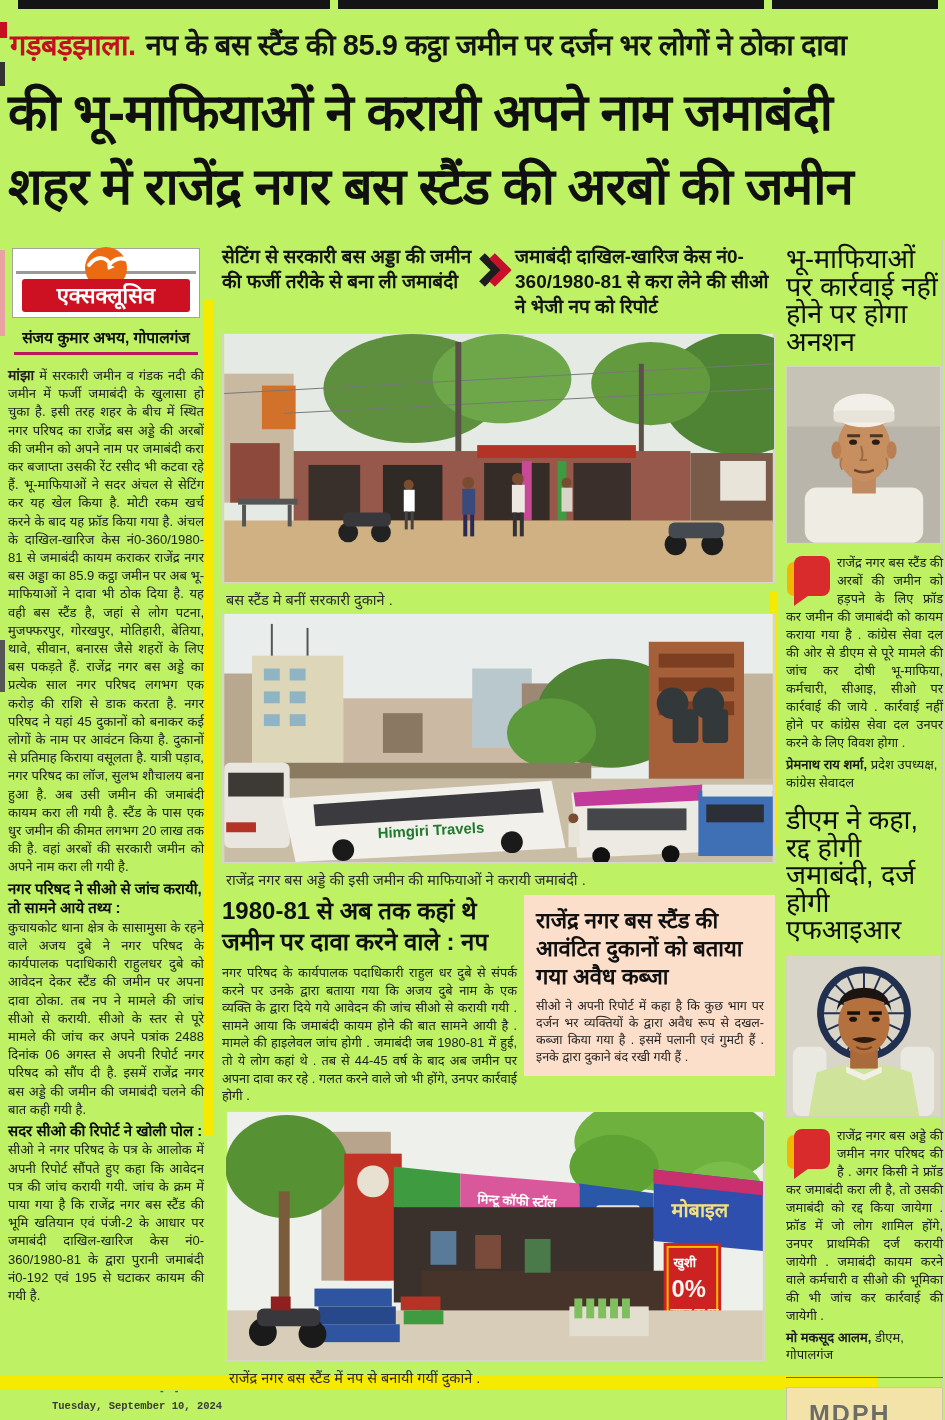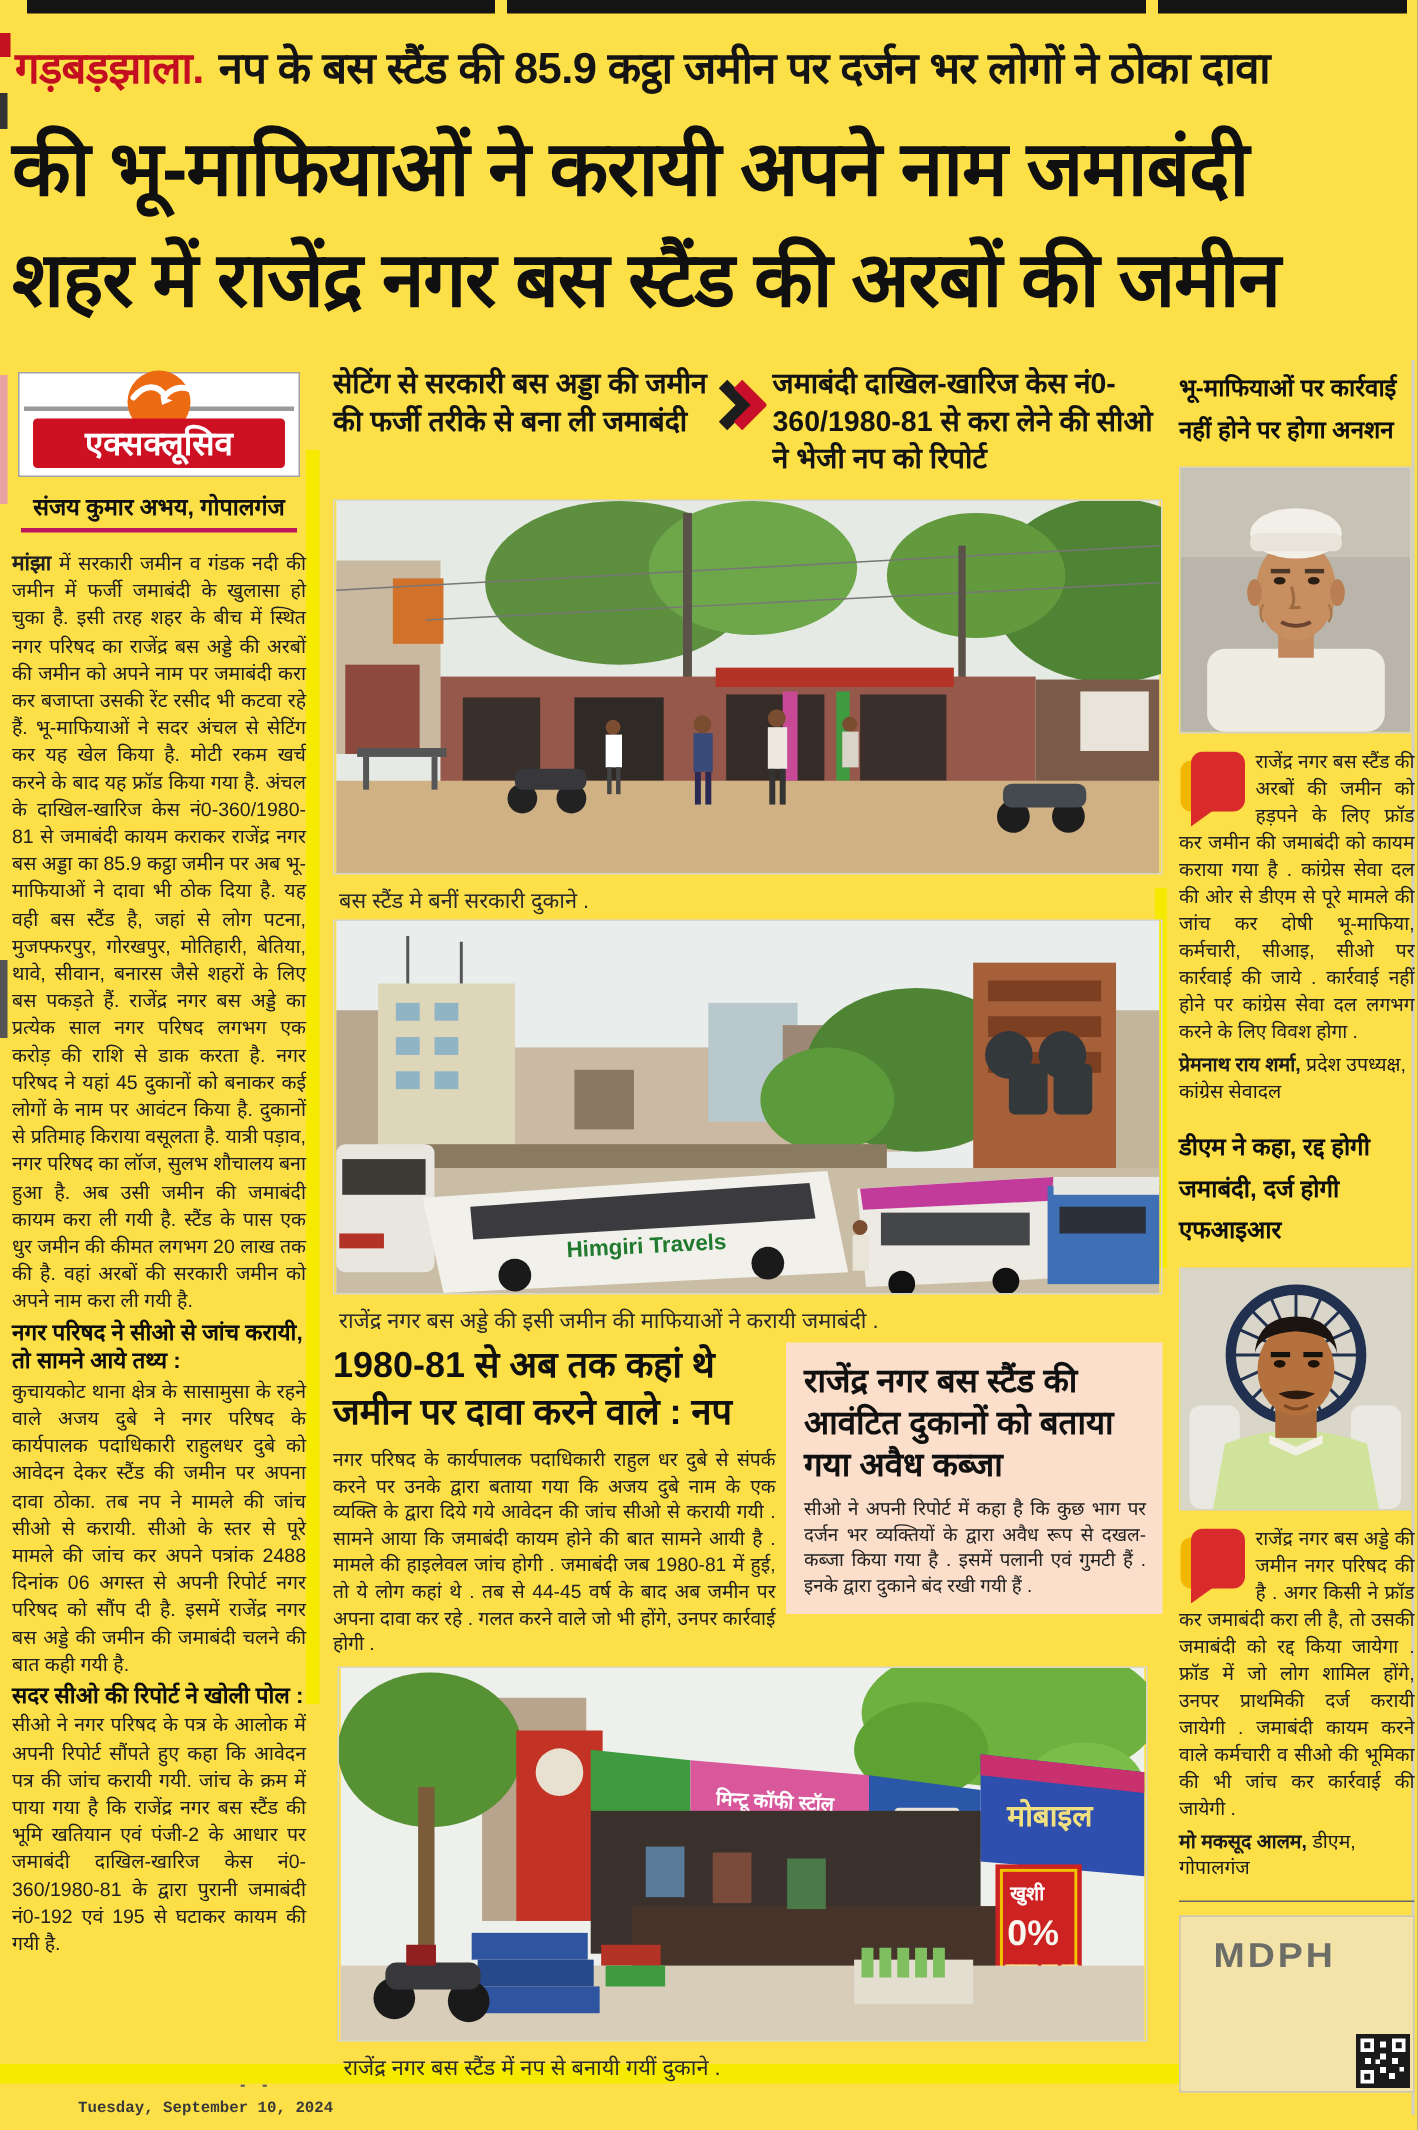--- a/index.html
+++ b/index.html
@@ -1,19 +1,19 @@
 <!DOCTYPE html>
 <html><head>
 <meta charset="utf-8">
 <style>
   * { margin:0; padding:0; box-sizing:border-box; }
   html,body { background:#888; }
   #page {
     position:relative; width:945px; height:1420px; margin:0 auto;
-    background:#fde047; overflow:hidden;
+    background:#bef264; overflow:hidden;
     font-family:"Liberation Sans","DejaVu Sans",sans-serif;
     color:#1c1c1c;
   }
   
   .topbar { position:absolute; top:0; height:9px; background:#141414; }
   .bleed { position:absolute; }
   
   #kicker { position:absolute; left:10px; top:24px; width:930px; white-space:nowrap; font-weight:800; font-size:29px; letter-spacing:-0.4px; }
   #kicker .tag { color:#c40f20; margin-right:10px; }
   #kicker .ktext { color:#141414; }
@@ -47,21 +47,21 @@
   .caption { font-size:14.5px; color:#2b2b2b; padding:6px 2px 8px 4px; height:30px; }
   .midrow2 { display:flex; gap:7px; margin-top:2px; }
   .sec1 { width:295px; }
   .sec1 h3 { font-size:24px; line-height:31px; font-weight:800; color:#101010; margin-bottom:7px; }
   .sec1 p { font-size:12.8px; line-height:17.6px; text-align:justify; color:#222; }
   .peachbox { width:251px; background:#fbdfca; padding:12px 11px 10px 12px; height:fit-content; }
   .peachbox h3 { font-size:22px; line-height:28px; font-weight:800; color:#101010; margin-bottom:7px; }
   .peachbox p { font-size:12.5px; line-height:17px; text-align:justify; color:#222; }
   #photo3wrap { margin-top:6px; margin-left:3px; }
   
-  .rhead { font-weight:700; font-size:16px; line-height:27.5px; color:#0e0e0e; }
+  .rhead { font-weight:400; font-size:27px; line-height:27.5px; color:#0e0e0e; }
   .portrait { display:block; margin-top:10px; border:1px solid #d5d2c8; }
   .quote { margin-top:10px; font-size:12.8px; line-height:18px; text-align:justify; color:#222; }
   .quote .qicon { float:left; margin:2px 7px 2px 0; }
   .attrib { margin-top:4px; font-size:13px; line-height:17.5px; color:#1a1a1a; }
   .attrib b { font-weight:800; }
   .rdivider { margin-top:13px; border-top:1.5px solid #666; }
   #adbox { position:relative; margin-top:9px; height:118px; background:#f4e3a9; border:1px solid #c9c4b4; }
   #adbox .mdph { position:absolute; left:22px; top:12px; font-weight:800; font-size:25px; letter-spacing:2px; color:#6d6d68; transform:scaleY(0.92); }
   #adbox .qr { position:absolute; right:2px; bottom:2px; }
   #footer-date { position:absolute; left:52px; top:1400px; font-family:"Liberation Mono","DejaVu Sans Mono",monospace; font-size:10.5px; font-weight:700; color:#3a3a3a; }
@@ -310,21 +310,21 @@
       <path d="M68 104 q10 5 20 0" stroke="#6b4430" stroke-width="2.5" fill="none"></path>
       <path d="M56 92 q-4 6 0 12 M100 92 q4 6 0 12" stroke="#a8744a" stroke-width="1.5" fill="none"></path>
     </svg>
 
     <div class="quote">
       <svg class="qicon" width="44" height="50" viewBox="0 0 44 50">
         <rect x="1" y="6" width="30" height="34" rx="7" fill="#f2b705"></rect>
         <rect x="8" y="0" width="36" height="40" rx="8" fill="#d92b2b"></rect>
         <path d="M8 30 L8 50 L26 37 Z" fill="#d92b2b"></path>
       </svg>
-      <span>राजेंद्र नगर बस स्टैंड की अरबों की जमीन को हड़पने के लिए फ्रॉड कर जमीन की जमाबंदी को कायम कराया गया है . कांग्रेस सेवा दल की ओर से डीएम से पूरे मामले की जांच कर दोषी भू-माफिया, कर्मचारी, सीआइ, सीओ पर कार्रवाई की जाये . कार्रवाई नहीं होने पर कांग्रेस सेवा दल लगभग करने के लिए विवश होगा .</span>
+      <span>राजेंद्र नगर बस स्टैंड की अरबों की जमीन को हड़पने के लिए फ्रॉड कर जमीन की जमाबंदी को कायम कराया गया है . कांग्रेस सेवा दल की ओर से डीएम से पूरे मामले की जांच कर दोषी भू-माफिया, कर्मचारी, सीआइ, सीओ पर कार्रवाई की जाये . कार्रवाई नहीं होने पर कांग्रेस सेवा दल उनपर करने के लिए विवश होगा .</span>
     </div>
     <div class="attrib">
       <b>प्रेमनाथ राय शर्मा,</b><span> प्रदेश उपध्यक्ष, कांग्रेस सेवादल</span>
     </div>
 
     <div class="rhead" style="margin-top:16px;">डीएम ने कहा, रद्द होगी जमाबंदी, दर्ज होगी एफआइआर</div>
 
     <svg class="portrait" width="155" height="162" viewBox="0 0 155 162">
       <rect width="155" height="162" fill="#d9d6c9"></rect>
       <g stroke="#22304f" fill="none">

